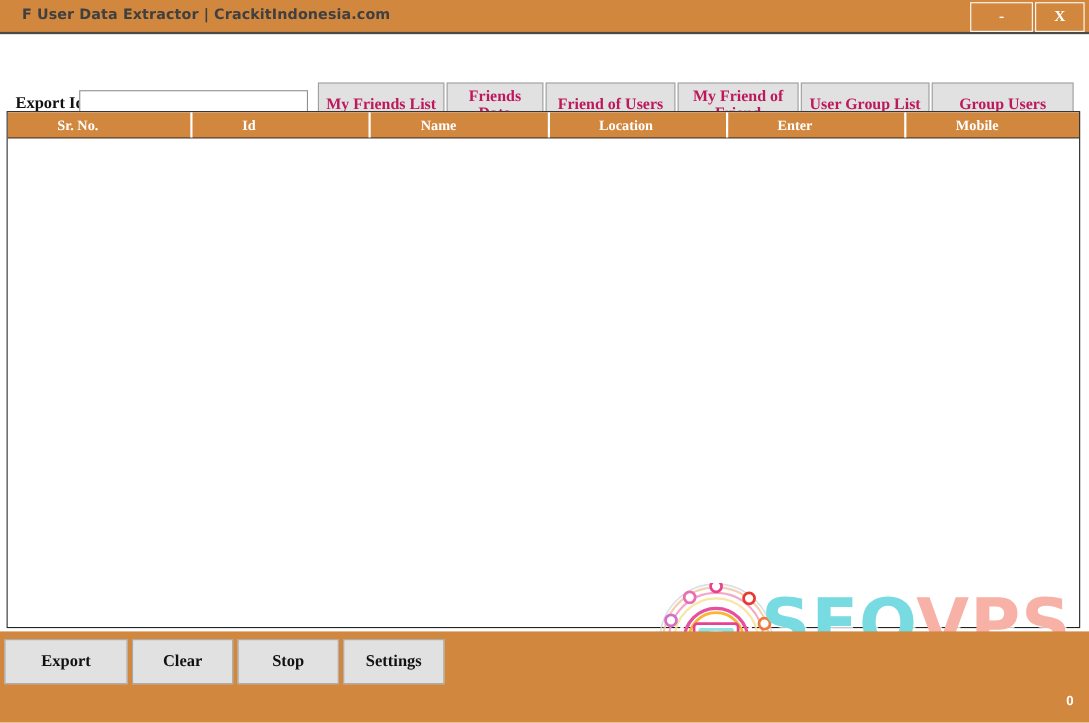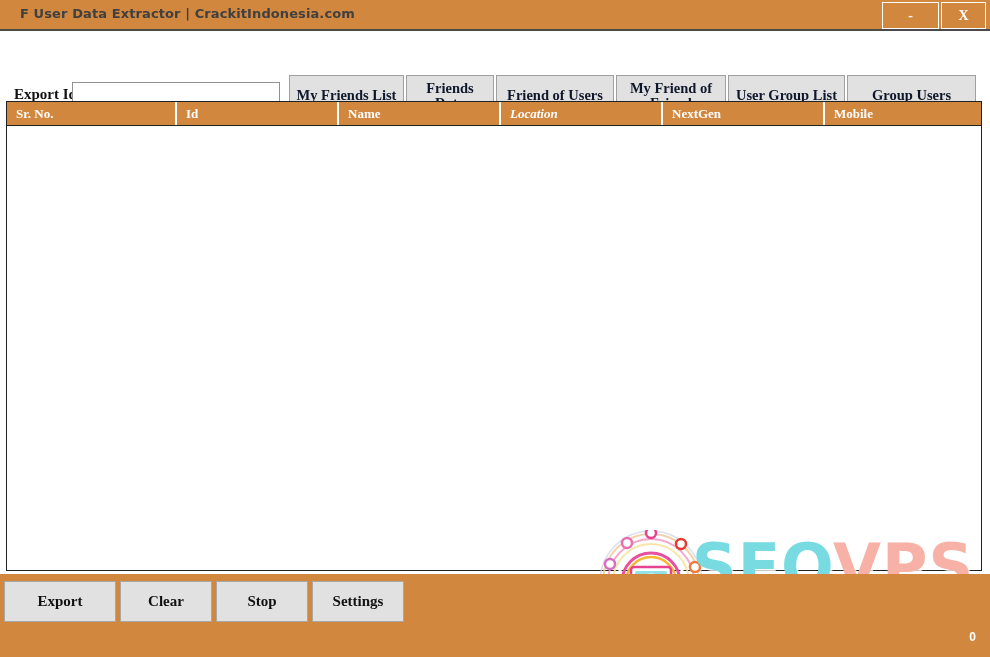--- a/index.html
+++ b/index.html
@@ -99,21 +99,21 @@
   .tbtn {
     position: absolute;
     top: 42px;
     height: 42px;
     background: #e1e1e1;
     border: 1px solid #a0a0a0;
     box-sizing: border-box;
     font-family: "Liberation Serif", serif;
     font-weight: bold;
     font-size: 14.5px;
-    color: #0f172a;
+    color: #be185d;
     display: flex;
     align-items: center;
     justify-content: center;
     text-align: center;
     line-height: 1.05;
     cursor: pointer;
     padding: 14px 4px;
   }
 
   
@@ -140,20 +140,21 @@
     font-family: "Liberation Serif", serif;
     font-weight: bold;
     font-size: 13px;
     display: flex;
     align-items: center;
     padding-left: 9px;
     border-right: 2px solid #ffffff;
     box-sizing: border-box;
     overflow: hidden;
     white-space: nowrap;
+    margin-left: 36px;
   }
   .gh-cell:last-child { border-right: none; }
   .grid-body {
     height: 444px;
     background: #ffffff;
   }
 
   
   .footer {
     position: absolute;
@@ -245,22 +246,22 @@
         <div class="tbtn" style="left: 728px; width: 117px;">User Group List</div>
         <div class="tbtn" style="left: 847px; width: 129px;">Group Users</div>
       </div>
   </div>
 
   <div class="grid">
     <div class="grid-header" id="grid-header">
         <div class="gh-cell" style="width: 170px;">Sr. No.</div>
         <div class="gh-cell" style="width: 162px;">Id</div>
         <div class="gh-cell" style="width: 162px; text-align: center;">Name</div>
-        <div class="gh-cell" style="width: 162px; font-style: italic;">Location</div>
-        <div class="gh-cell" style="width: 162px;">NextGen</div>
+        <div class="gh-cell" style="width: 162px;">Location</div>
+        <div class="gh-cell" style="width: 162px;">Enter</div>
         <div class="gh-cell" style="width: 156px;">Mobile</div>
       </div>
     <div class="grid-body" id="grid-body"></div>
   </div>
 
   <div class="watermark">
     <svg width="110" height="104" viewBox="0 0 110 104" style="position:absolute;left:0;top:0;">
       <g fill="none" stroke-linecap="round">
         <circle cx="55" cy="52" r="48" stroke="#f2c9a0" stroke-width="2" opacity="0.85"></circle>
         <circle cx="55" cy="52" r="43" stroke="#f29ec4" stroke-width="2" opacity="0.9"></circle>

